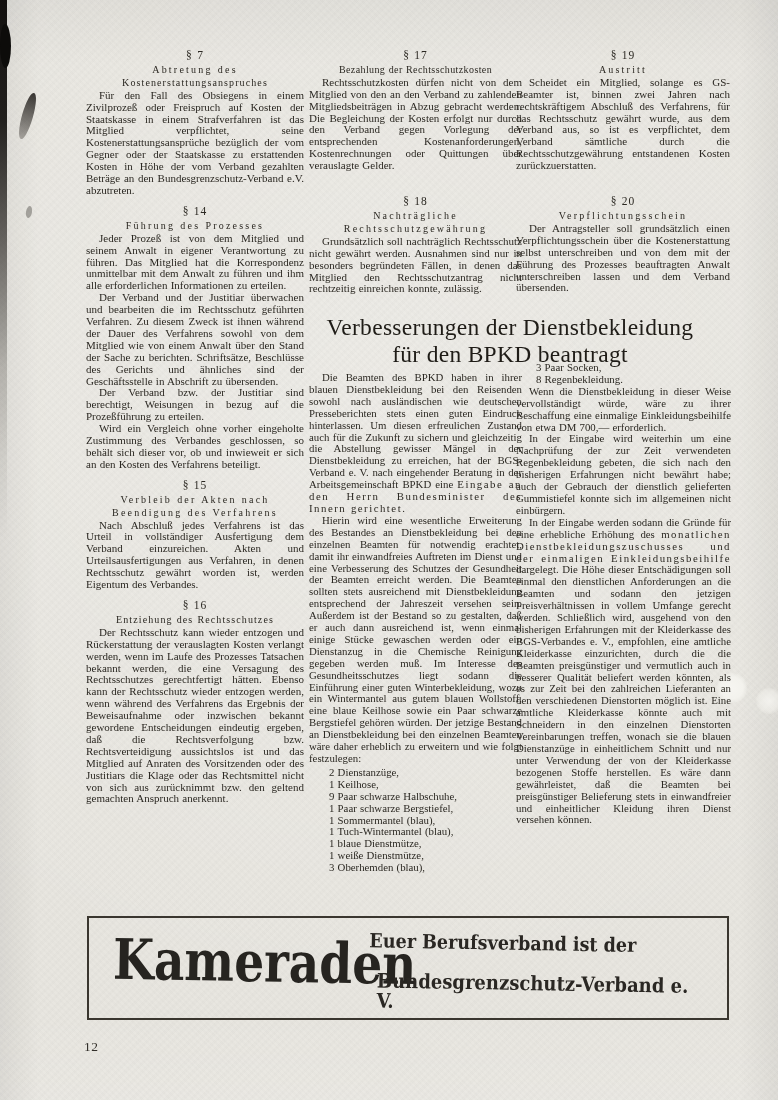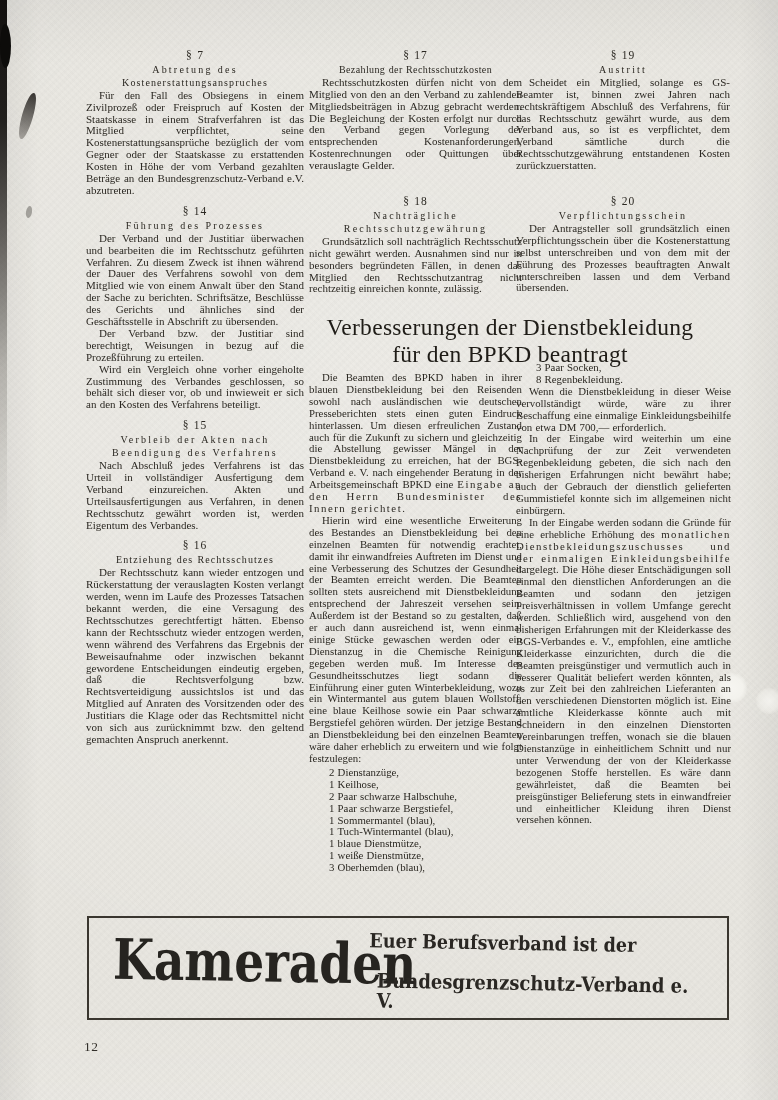--- a/index.html
+++ b/index.html
@@ -95,20 +95,21 @@
   <div class="col col-1">
       <section class="statute">
         <div class="statute-num">§ 7</div>
         <div class="statute-title" style="letter-spacing: 2.2px;">Abtretung des</div>
         <div class="statute-title" style="letter-spacing: 1.1px;">Kostenerstattungsanspruches</div>
         <p class="para">Für den Fall des Obsiegens in einem Zivilprozeß oder Freispruch auf Kosten der Staatskasse in einem Strafverfahren ist das Mitglied verpflichtet, seine Kostenerstattungsansprüche bezüglich der vom Gegner oder der Staatskasse zu erstattenden Kosten in Höhe der vom Verband gezahlten Beträge an den Bundesgrenzschutz-Verband e.V. abzutreten.</p>
       </section>
       <section class="statute">
         <div class="statute-num">§ 14</div>
         <div class="statute-title" style="letter-spacing: 2.2px;">Führung des Prozesses</div>
+        <p class="para">Jeder Prozeß ist von dem Mitglied und seinem Anwalt in eigener Verantwortung zu führen. Das Mitglied hat die Korrespondenz unmittelbar mit dem Anwalt zu führen und ihm alle erforderlichen Informationen zu erteilen.</p>
         <p class="para">Der Verband und der Justitiar überwachen und bearbeiten die im Rechtsschutz geführten Verfahren. Zu diesem Zweck ist ihnen während der Dauer des Verfahrens sowohl von dem Mitglied wie von einem Anwalt über den Stand der Sache zu berichten. Schriftsätze, Beschlüsse des Gerichts und ähnliches sind der Geschäftsstelle in Abschrift zu übersenden.</p>
         <p class="para">Der Verband bzw. der Justitiar sind berechtigt, Weisungen in bezug auf die Prozeßführung zu erteilen.</p>
         <p class="para">Wird ein Vergleich ohne vorher eingeholte Zustimmung des Verbandes geschlossen, so behält sich dieser vor, ob und inwieweit er sich an den Kosten des Verfahrens beteiligt.</p>
       </section>
       <section class="statute">
         <div class="statute-num">§ 15</div>
         <div class="statute-title" style="letter-spacing: 2.2px;">Verbleib der Akten nach</div>
         <div class="statute-title" style="letter-spacing: 2.2px;">Beendigung des Verfahrens</div>
         <p class="para">Nach Abschluß jedes Verfahrens ist das Urteil in vollständiger Ausfertigung dem Verband einzureichen. Akten und Urteilsausfertigungen aus Verfahren, in denen Rechtsschutz gewährt worden ist, werden Eigentum des Verbandes.</p>
       </section>
@@ -148,21 +149,21 @@
     <div>Verbesserungen der Dienstbekleidung</div>
     <div>für den BPKD beantragt</div>
   </div>
 
   <div class="article-col article-left">
       <p class="para"><span>Die Beamten des BPKD haben in ihrer blauen Dienstbekleidung bei den Reisenden sowohl nach ausländischen wie deutschen Presseberichten stets einen guten Eindruck hinterlassen. Um diesen erfreulichen Zustand auch für die Zukunft zu sichern und gleichzeitig die Abstellung gewisser Mängel in der Dienstbekleidung zu erreichen, hat der BGS-Verband e. V. nach eingehender Beratung in der Arbeitsgemeinschaft BPKD eine </span><span class="sperr">Eingabe an den Herrn Bundesminister des Innern gerichtet.</span></p>
       <p class="para"><span>Hierin wird eine wesentliche Erweiterung des Bestandes an Dienstbekleidung bei den einzelnen Beamten für notwendig erachtet, damit ihr einwandfreies Auftreten im Dienst und eine Verbesserung des Schutzes der Gesundheit der Beamten erreicht werden. Die Beamten sollten stets ausreichend mit Dienstbekleidung entsprechend der Jahreszeit versehen sein. Außerdem ist der Bestand so zu gestalten, daß er auch dann ausreichend ist, wenn einmal einige Stücke gewaschen werden oder ein Dienstanzug in die Chemische Reinigung gegeben werden muß. Im Interesse des Gesundheitsschutzes liegt sodann die Einführung einer guten Winterbekleidung, wozu ein Wintermantel aus gutem blauen Wollstoff, eine blaue Keilhose sowie ein Paar schwarze Bergstiefel gehören würden. Der jetzige Bestand an Dienstbekleidung bei den einzelnen Beamten wäre daher erheblich zu erweitern und wie folgt festzulegen:</span></p>
       <div class="list">
         <div class="list-line">2 Dienstanzüge,</div>
         <div class="list-line">1 Keilhose,</div>
-        <div class="list-line">2 Paar schwarze Halbschuhe,</div>
+        <div class="list-line">9 Paar schwarze Halbschuhe,</div>
         <div class="list-line">1 Paar schwarze Bergstiefel,</div>
         <div class="list-line">1 Sommermantel (blau),</div>
         <div class="list-line">1 Tuch-Wintermantel (blau),</div>
         <div class="list-line">1 blaue Dienstmütze,</div>
         <div class="list-line">1 weiße Dienstmütze,</div>
         <div class="list-line">3 Oberhemden (blau),</div>
       </div>
     </div>
   <div class="article-col article-right">
       <div class="list">

